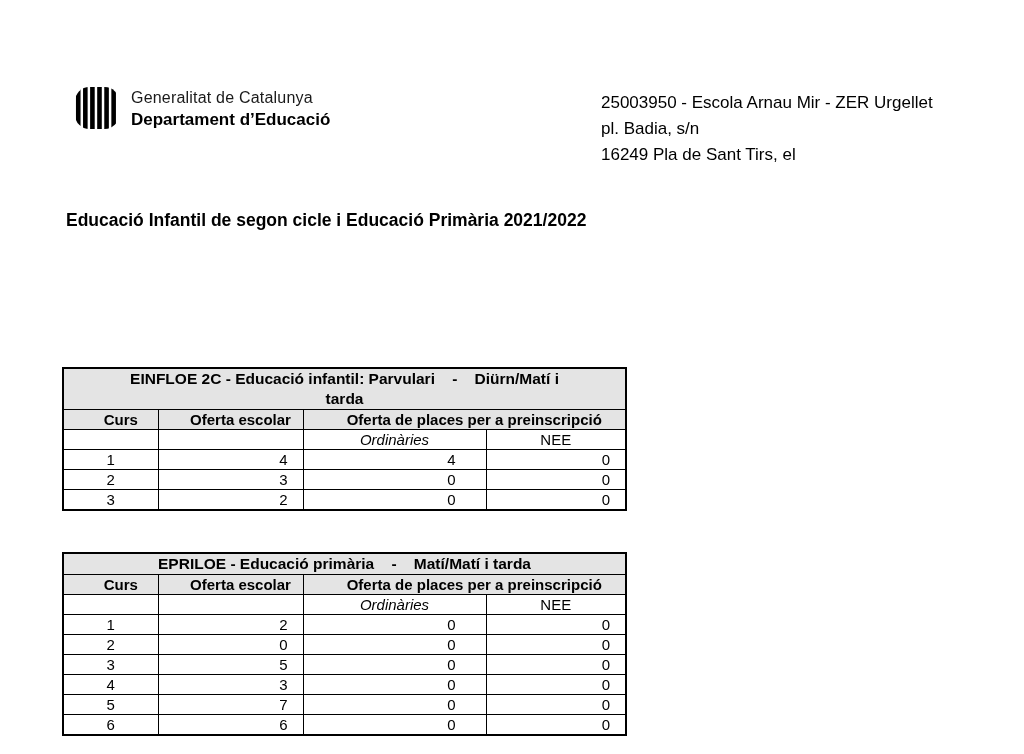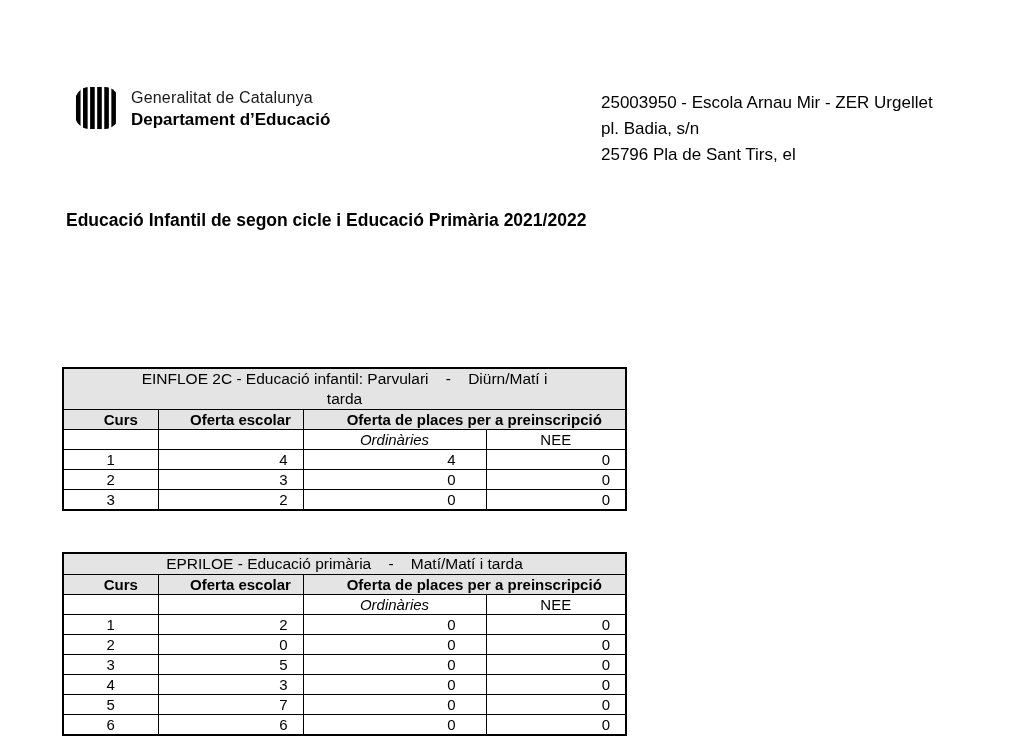--- a/index.html
+++ b/index.html
@@ -40,21 +40,21 @@
   .offer-table.t1 { top: 367px; }
   .offer-table.t2 { top: 552px; }
   .offer-table th, .offer-table td {
     border: 1px solid #000;
     padding: 0 4px;
     height: 19px;
     overflow: hidden;
   }
   .t-title {
     background: #e4e4e4;
-    font-weight: normal;
+    font-weight: bold;
     text-align: center;
     font-size: 15.5px;
     white-space: pre-wrap;
     line-height: 20px;
     padding: 2px 6px;
   }
   .hdr th { background: #e4e4e4; text-align: center; font-weight: bold; padding-left: 24px; }
   .subhdr td { text-align: center; }
   .subhdr .ital { font-style: italic; }
   td.center { text-align: center; }
@@ -90,21 +90,21 @@
     </span>
     <div class="org-text">
       <div class="org-name">Generalitat de Catalunya</div>
       <div class="org-dept">Departament d’Educació</div>
     </div>
   </div>
 
   <div class="school">
     <div>25003950 - Escola Arnau Mir - ZER Urgellet</div>
     <div>pl. Badia, s/n</div>
-    <div>25796 Pla de Sant Tirs, el</div>
+    <div>16249 Pla de Sant Tirs, el</div>
   </div>
 
   <div class="titles">
     <div class="doc-title">Educació Infantil de segon cicle i Educació Primària 2021/2022</div>
   </div>
 
   <table class="offer-table t1">
     <colgroup>
         <col class="c-curs">
         <col class="c-oferta">

